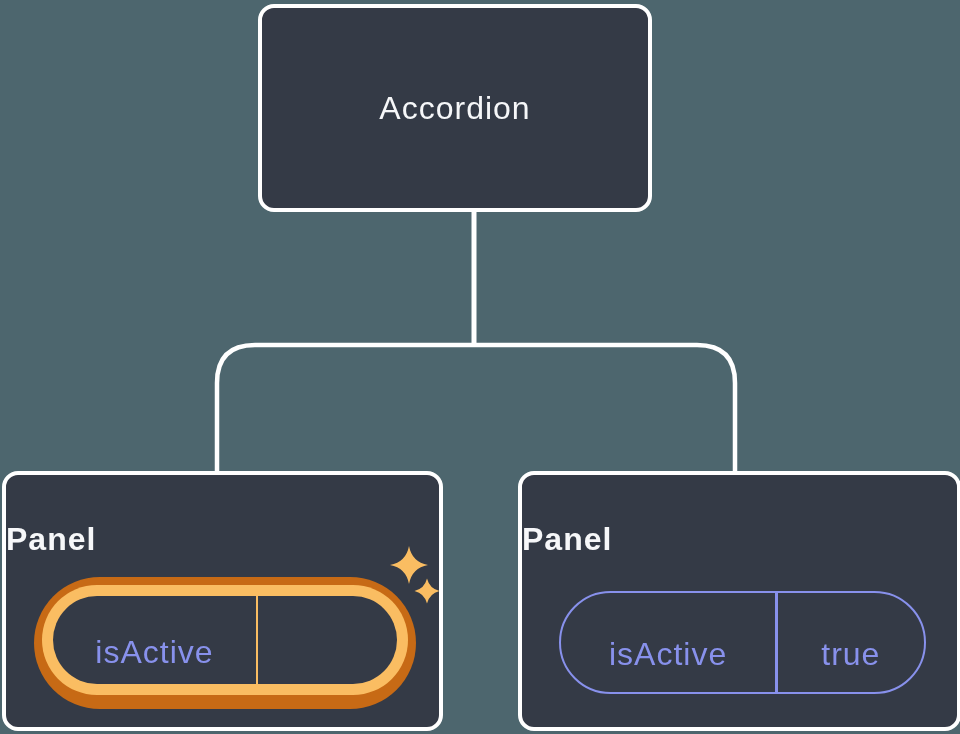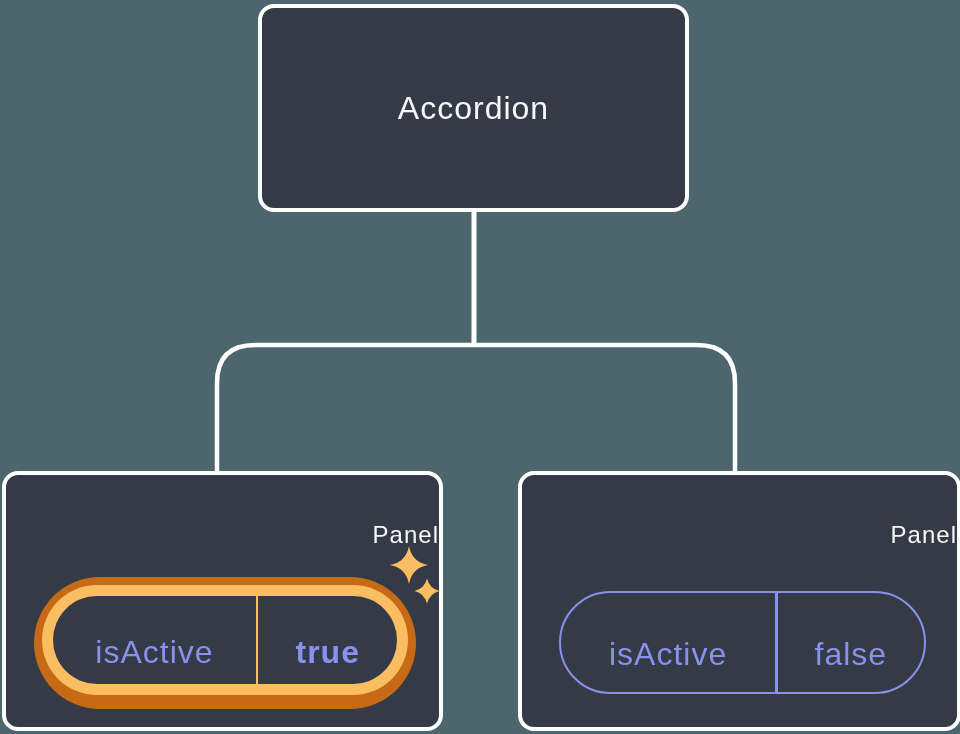--- a/index.html
+++ b/index.html
@@ -33,42 +33,42 @@
   }
   .node {
     position: absolute;
     background: var(--node-fill);
     border: 4px solid var(--node-border);
     border-radius: 16px;
     z-index: 2;
   }
   .node-root {
     left: 258px; top: 4px;
-    width: 431px; height: 208px;
+    width: 394px; height: 208px;
     display: flex;
     align-items: center;
     justify-content: center;
   }
   .node-label {
     color: var(--text-primary);
     font-size: 32px;
     letter-spacing: 1px;
     font-weight: 500;
   }
   .node-panel-left  { left: 2px;   top: 471px; width: 441px; height: 260px; }
   .node-panel-right { left: 518px; top: 471px; width: 443px; height: 260px; }
   .panel-title {
     position: absolute;
     top: 46px; left: 0;
     width: 100%;
-    text-align: right;
+    text-align: left;
     color: var(--text-primary);
-    font-size: 24px;
+    font-size: 32px;
     letter-spacing: 1px;
-    font-weight: 400;
+    font-weight: 700;
   }
   
   .pill-active-outer {
     position: absolute;
     left: 28px; top: 102px;
     width: 382px; height: 132px;
     background: var(--gold-dark);
     border-radius: 70px;
     padding: 8px 8px 14px 8px;
   }
@@ -134,34 +134,33 @@
   </div>
 
   <div class="node node-panel-left">
     <div class="panel-title">Panel</div>
 
     <div class="pill-active-outer">
       <div class="pill-active-mid">
         <div class="pill-active-inner">
           <div class="pill-cell pill-cell-key">isActive</div>
           <div class="pill-divider gold"></div>
-          <div class="pill-cell pill-cell-val bold">true</div>
         </div>
       </div>
     </div>
 
     <svg class="sparkles" viewBox="0 0 70 72" xmlns="http://www.w3.org/2000/svg">
       <path fill="#FABD62" d="M33 3 Q36 19 52 22 Q36 25 33 41 Q30 25 14 22 Q30 19 33 3 Z"></path>
       <path fill="#FABD62" d="M51 35.5 Q53.5 45.5 63.5 48 Q53.5 50.5 51 60.5 Q48.5 50.5 38.5 48 Q48.5 45.5 51 35.5 Z"></path>
     </svg>
   </div>
 
   <div class="node node-panel-right">
     <div class="panel-title">Panel</div>
 
     <div class="pill-inactive">
       <div class="pill-cell pill-cell-key">isActive</div>
       <div class="pill-divider purple"></div>
-      <div class="pill-cell pill-cell-val">false</div>
+      <div class="pill-cell pill-cell-val">true</div>
     </div>
   </div>
 
 </div>
 
 </body></html>

